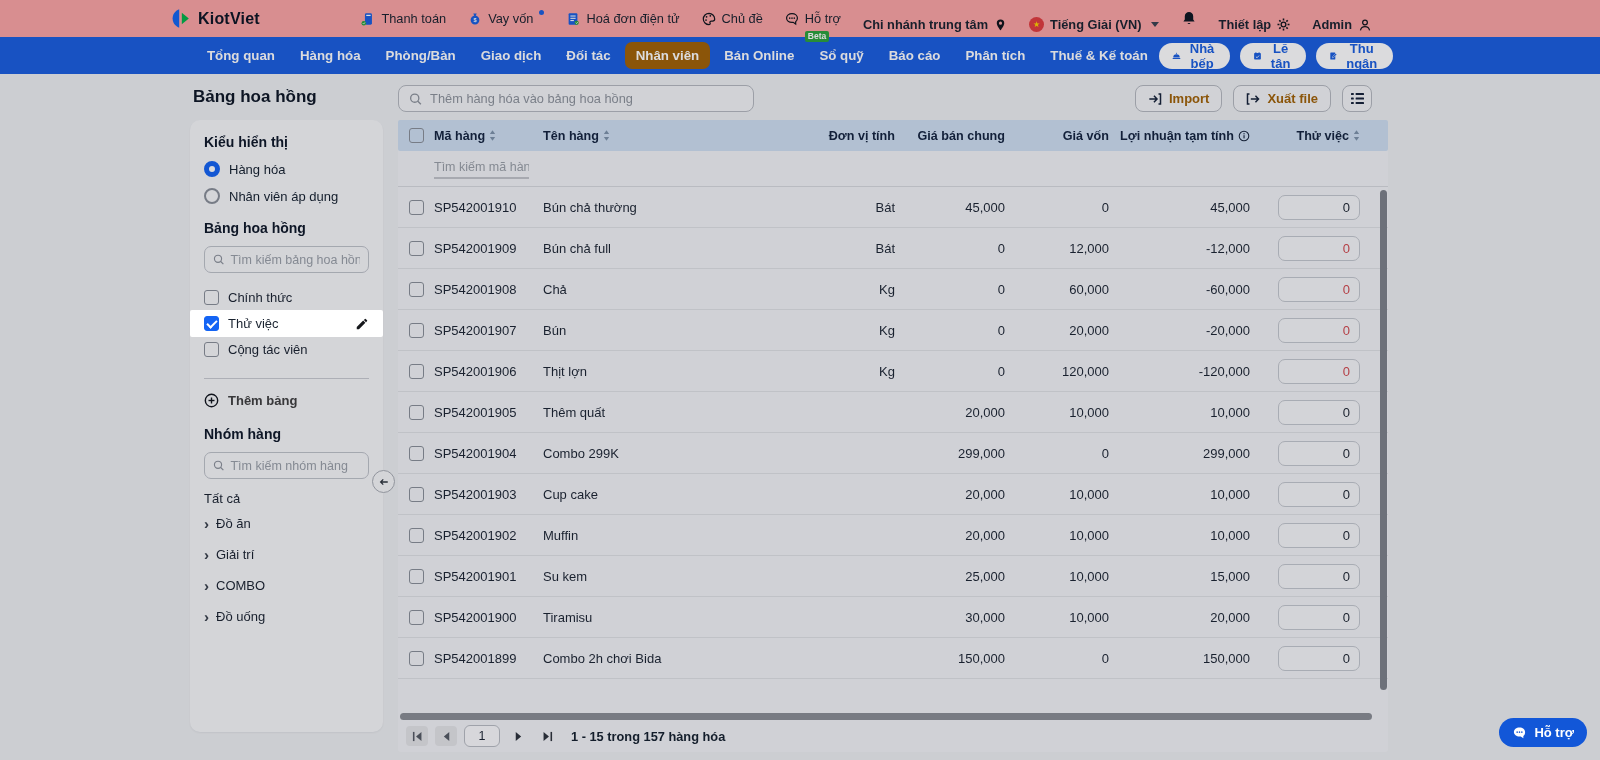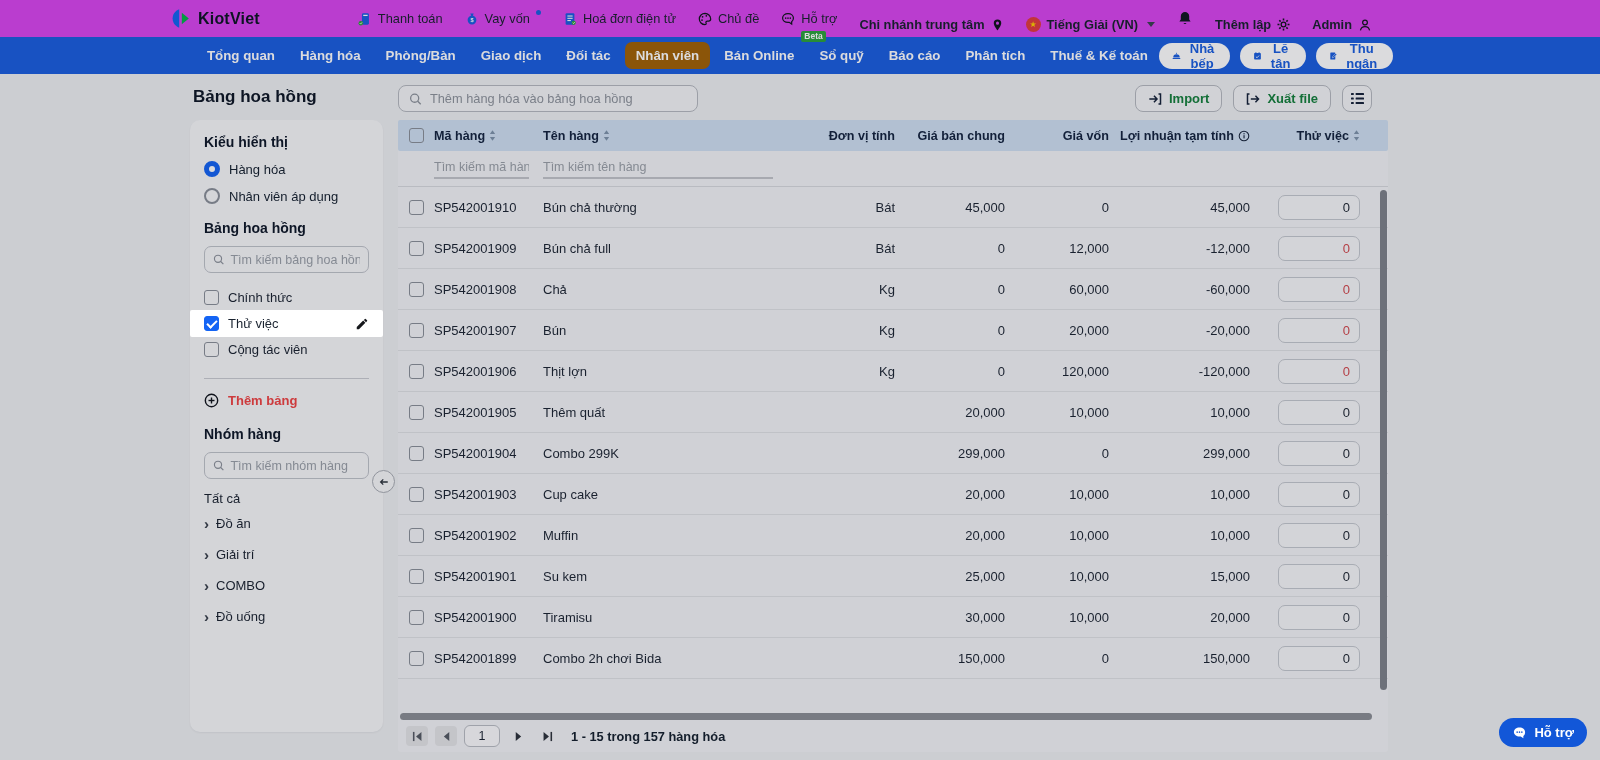--- a/index.html
+++ b/index.html
@@ -1,20 +1,20 @@
 <!DOCTYPE html>
 <html><head>
 <meta charset="utf-8">
 <style>
   * { margin:0; padding:0; box-sizing:border-box; }
   html,body { width:1600px; height:760px; overflow:hidden; }
   body { font-family:"Liberation Sans","DejaVu Sans",sans-serif; background:#eef0f2; color:#14202e; font-size:13px; }
 
   
-  .topbar { height:37px; background:#d946ef; display:flex; align-items:center; position:relative; }
+  .topbar { height:37px; background:#fca5a5; display:flex; align-items:center; position:relative; }
   .brand { margin-left:170px; display:flex; align-items:center; gap:7px; font-weight:bold; font-size:16px; color:#0c1524; letter-spacing:.2px; }
   .topbar-right { margin-left:auto; margin-right:228px; display:flex; align-items:center; gap:22px; }
   .tb-item { display:flex; align-items:center; gap:6px; color:#19222e; font-size:12.8px; position:relative; cursor:pointer; white-space:nowrap; }
   .tb-item.strong { font-weight:600;margin-top:12px; }
   .sup-dot { width:5px; height:5px; border-radius:50%; background:#1a5fe0; position:relative; top:-6px; }
   .beta-badge { position:absolute; left:20px; top:20px; background:#2ca33c; color:#fff; font-size:8.5px; font-weight:bold; padding:1px 3px; border-radius:2px; line-height:1; }
   .flag { width:15px; height:15px; border-radius:50%; background:#e23c3f; color:#ffd200; font-size:8px; display:flex; align-items:center; justify-content:center; }
   .caret-down { width:0; height:0; border-left:4px solid transparent; border-right:4px solid transparent; border-top:5px solid #3a4250; margin-left:3px; }
 
   
@@ -39,33 +39,33 @@
   .search-box input { border:none; outline:none; background:transparent; font-family:inherit; font-size:12.5px; color:#3a4250; width:100%; }
   .search-box input::placeholder { color:#9aa0a8; }
   .side-check { display:flex; align-items:center; gap:9px; margin:0; padding:5px 0; cursor:pointer; font-size:13px; color:#1a2330; }
   .cb { width:15px; height:15px; border:1.5px solid #8a9099; border-radius:3px; background:#f7f8fa; flex:0 0 auto; position:relative; }
   .cb.checked { background:#1464f4; border-color:#1464f4; }
   .cb.checked::after { content:""; position:absolute; left:4px; top:1px; width:4px; height:8px; border:solid #fff; border-width:0 2px 2px 0; transform:rotate(45deg); }
   .side-check.highlight { background:#ffffff; margin:0 -14px; padding:6px 14px; position:relative; z-index:60; border-radius:2px; }
   .pencil { display:none; margin-left:auto; }
   .pencil.show { display:inline-flex; }
   .divider { border-top:1px solid #c9ccd2; margin:16px 0 14px; }
-  .add-table { display:flex; align-items:center; gap:9px; font-weight:bold; font-size:13px; color:#ef4444; cursor:pointer; margin:2px 0 18px; }
+  .add-table { display:flex; align-items:center; gap:9px; font-weight:bold; font-size:13px; color:#404040; cursor:pointer; margin:2px 0 18px; }
   .groups-wrap { position:relative; }
   .collapse-btn { position:absolute; right:-26px; top:44px; width:23px; height:23px; border-radius:50%; background:#f7f8fa; border:1px solid #a9adb4; display:flex; align-items:center; justify-content:center; cursor:pointer; }
   .all-label { font-size:13px; color:#1a2330; margin:4px 0 2px; cursor:pointer; }
   .group-item { display:flex; align-items:center; gap:7px; margin:0; padding:8px 0; font-size:13px; color:#1a2330; cursor:pointer; }
   .chev { color:#39414c; font-size:15px; line-height:10px; font-weight:bold; }
 
   
-  .main-search { position:absolute; left:398px; top:11px; width:300px; height:27px; border:1px solid #b5b9c0; border-radius:8px; background:#f4f5f7; display:flex; align-items:center; gap:8px; padding:0 10px; }
+  .main-search { position:absolute; left:398px; top:11px; width:356px; height:27px; border:1px solid #b5b9c0; border-radius:8px; background:#f4f5f7; display:flex; align-items:center; gap:8px; padding:0 10px; }
   .main-search input { border:none; outline:none; background:transparent; font-family:inherit; font-size:12.8px; width:100%; color:#3a4250; }
   .main-search input::placeholder { color:#8d939c; }
   .main-actions { position:absolute; top:11px; right:228px; display:flex; gap:11px; }
-  .btn-light { background:#f4f5f7; border:1px solid #b5b9c0; border-radius:8px; height:27px; padding:0 12px; display:flex; align-items:center; gap:7px; font-weight:bold; font-size:13px; color:#15803d; cursor:pointer; font-family:inherit; }
+  .btn-light { background:#f4f5f7; border:1px solid #b5b9c0; border-radius:8px; height:27px; padding:0 12px; display:flex; align-items:center; gap:7px; font-weight:bold; font-size:13px; color:#a16207; cursor:pointer; font-family:inherit; }
   .btn-icon-only { width:30px; padding:0; justify-content:center; }
 
   .table-card { position:absolute; left:398px; top:46px; width:990px; bottom:8px; background:#f3f4f7; border-radius:3px; }
   .grid-cols { display:grid; grid-template-columns:36px 109px 275px 77px 110px 104px 141px 110px; padding-right:12px; align-items:center; }
   .thead { height:31px; background:#cfe0f2; font-weight:bold; font-size:12.6px; color:#13233f; border-radius:2px; }
   .hcell { display:flex; align-items:center; gap:4px; }
   .hcell.right { justify-content:flex-end; }
   .filter-row { height:36px; border-bottom:1px solid #d8dade; }
   .filter-input { border:none; border-bottom:2px solid #c2c5cb; background:transparent; outline:none; font-family:inherit; font-size:12.5px; color:#3a4250; padding:2px 0 3px; }
   .filter-input::placeholder { color:#9aa0a8; }
@@ -164,21 +164,21 @@
       <span>Tiếng Giải (VN)</span>
       <span class="caret-down"></span>
     </span>
     <span class="tb-item">
       <svg width="16" height="17" viewBox="0 0 16 16">
           <path d="M8 1.6a4.2 4.2 0 0 0-4.2 4.2v3.1L2.4 11h11.2l-1.4-2.1V5.8A4.2 4.2 0 0 0 8 1.6Z" fill="#0f1722"></path>
           <path d="M6.5 12.4a1.6 1.6 0 0 0 3 0Z" fill="#0f1722"></path>
         </svg>
     </span>
     <span class="tb-item strong">
-      <span>Thêm lập</span>
+      <span>Thiết lập</span>
       <svg width="13" height="13" viewBox="0 0 16 16">
           <circle cx="8" cy="8" r="2.9" fill="none" stroke="#10151c" stroke-width="1.6"></circle>
           <g stroke="#10151c" stroke-width="1.9">
             <line x1="8" y1="0.6" x2="8" y2="3"></line>
             <line x1="8" y1="13" x2="8" y2="15.4"></line>
             <line x1="0.6" y1="8" x2="3" y2="8"></line>
             <line x1="13" y1="8" x2="15.4" y2="8"></line>
             <line x1="2.8" y1="2.8" x2="4.5" y2="4.5"></line>
             <line x1="11.5" y1="11.5" x2="13.2" y2="13.2"></line>
             <line x1="2.8" y1="13.2" x2="4.5" y2="11.5"></line>
@@ -421,21 +421,20 @@
         <svg width="7" height="11" viewBox="0 0 8 12">
             <path d="M4 0 7 4.2H1Z" fill="#7e93ab"></path>
             <path d="M4 12 1 7.8h6Z" fill="#7e93ab"></path>
           </svg>
       </span>
     </div>
 
     <div class="filter-row grid-cols">
       <span></span>
       <span><input class="filter-input f-code" placeholder="Tìm kiếm mã hàng" style=""></span>
-      <span><input class="filter-input f-name" placeholder="Tìm kiếm tên hàng" style=""></span>
       <span></span>
         <span></span>
         <span></span>
         <span></span>
         <span></span>
     </div>
 
     <div class="rows">
 
         <div class="trow grid-cols">

